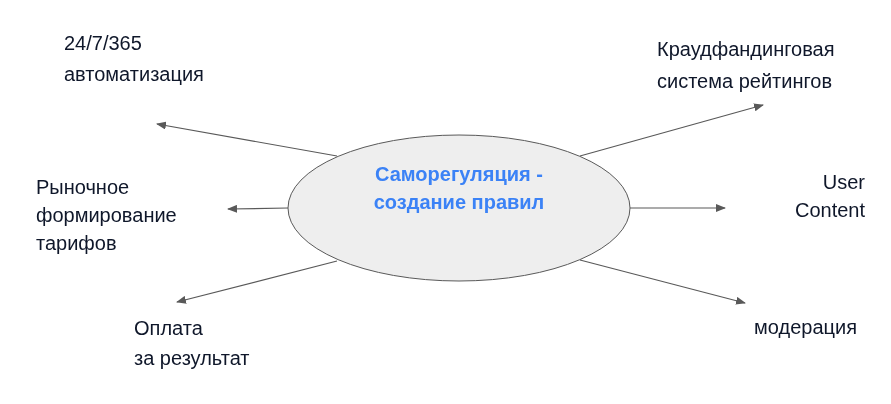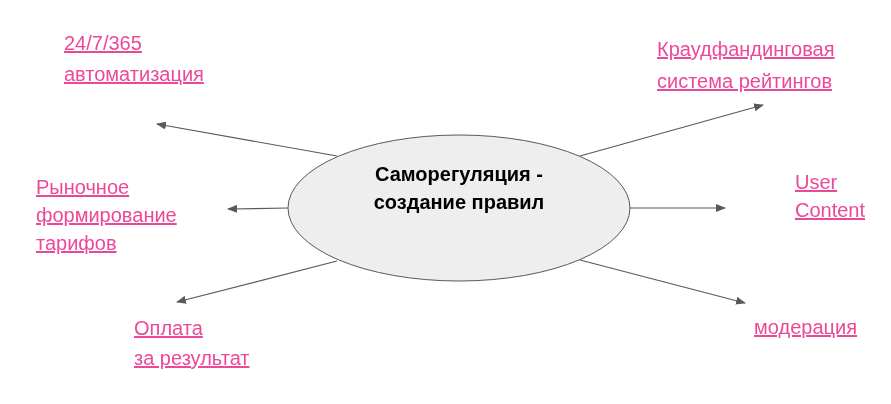--- a/index.html
+++ b/index.html
@@ -1,24 +1,24 @@
 <!DOCTYPE html>
 <html><head>
   <meta charset="utf-8">
   <style>
     html, body { margin: 0; padding: 0; background: #ffffff; }
     body { width: 891px; height: 404px; position: relative; overflow: hidden;
            font-family: "Liberation Sans", sans-serif; color: #595959; }
     .canvas { position: absolute; left: 0; top: 0; width: 891px; height: 404px; }
-    .label { position: absolute; font-size: 20px; line-height: 31px; white-space: nowrap; color: #ec4899; text-decoration: underline; }
+    .label { position: absolute; font-size: 20px; line-height: 31px; white-space: nowrap; color: #0f172a; }
     .label span { display: block; }
     .left { text-align: left; }
-    .right { }
+    .right { text-align: right; }
     .center-text { position: absolute; left: 288px; top: 160px; width: 342px;
-                   text-align: center; font-weight: bold; font-size: 20px; line-height: 28px; color: #000000; }
+                   text-align: center; font-weight: bold; font-size: 20px; line-height: 28px; color: #3b82f6; }
     .center-text span { display: block; }
   </style>
 </head>
 <body>
 
 <svg class="canvas" width="891" height="404" viewBox="0 0 891 404">
   <defs>
     <marker id="arrowhead" markerWidth="10" markerHeight="8" refX="9" refY="4" orient="auto" markerUnits="userSpaceOnUse">
       <path d="M0,0 L10,4 L0,8 Z" fill="#595959"></path>
     </marker>

